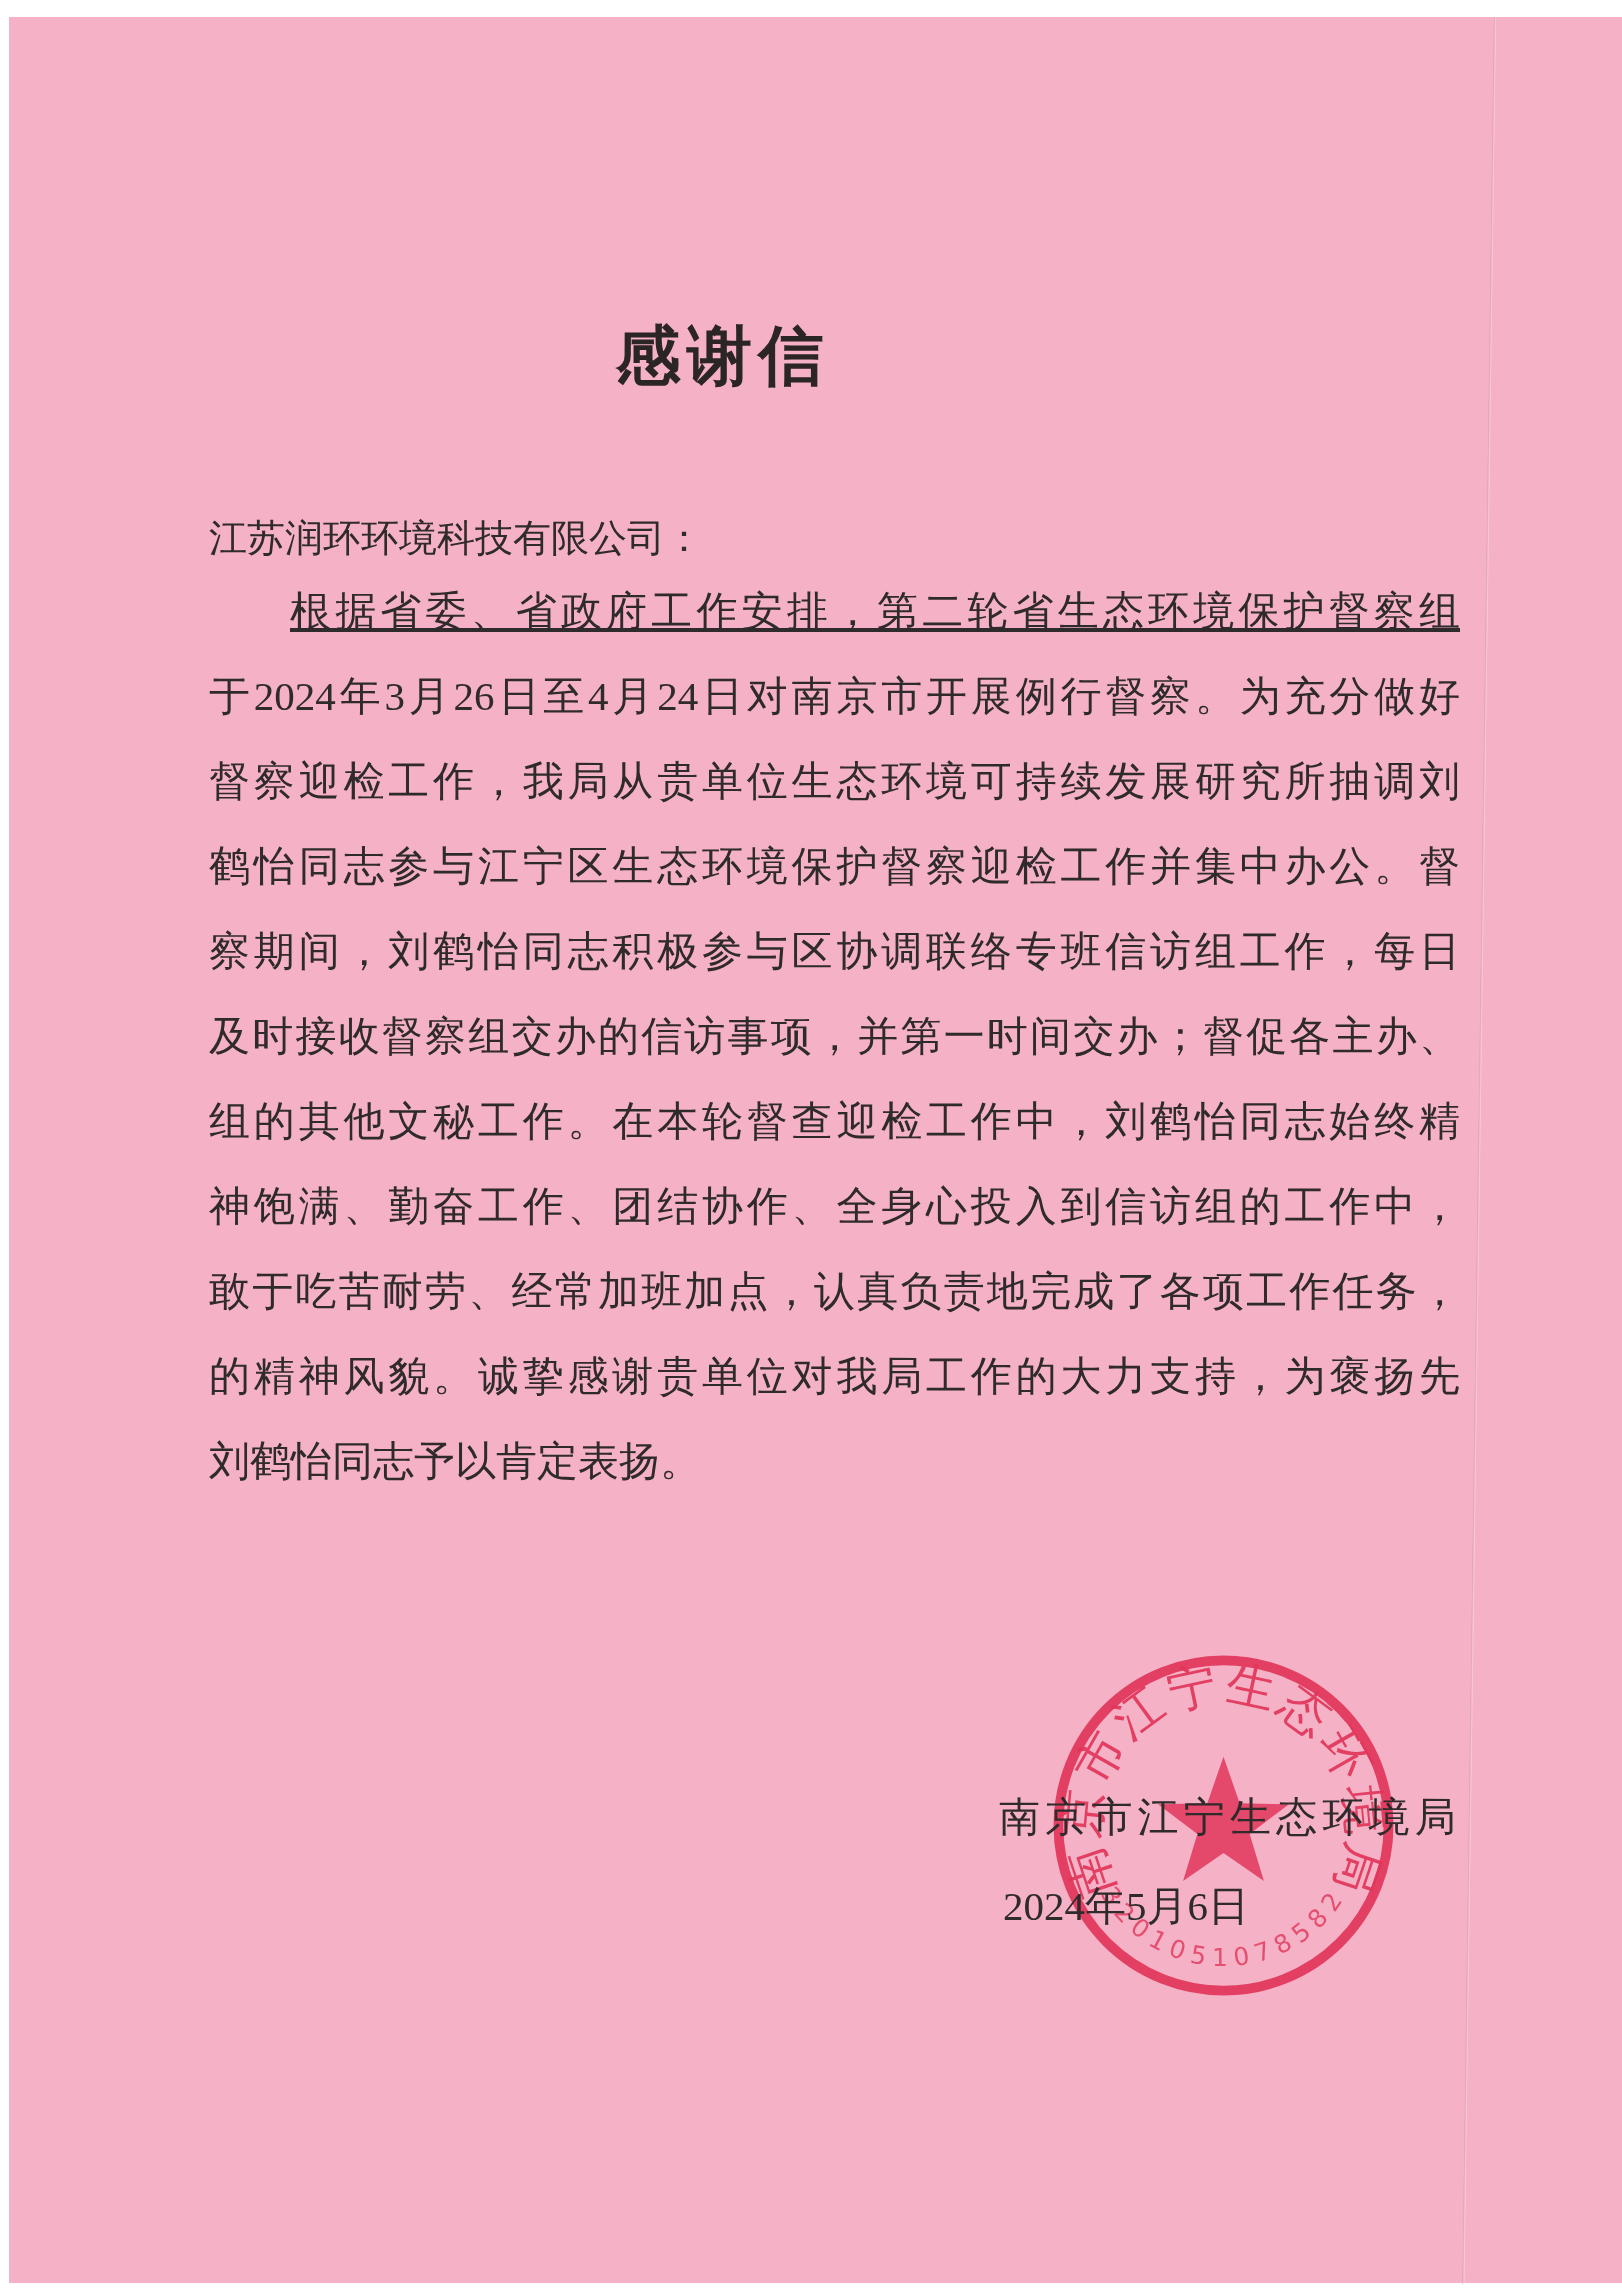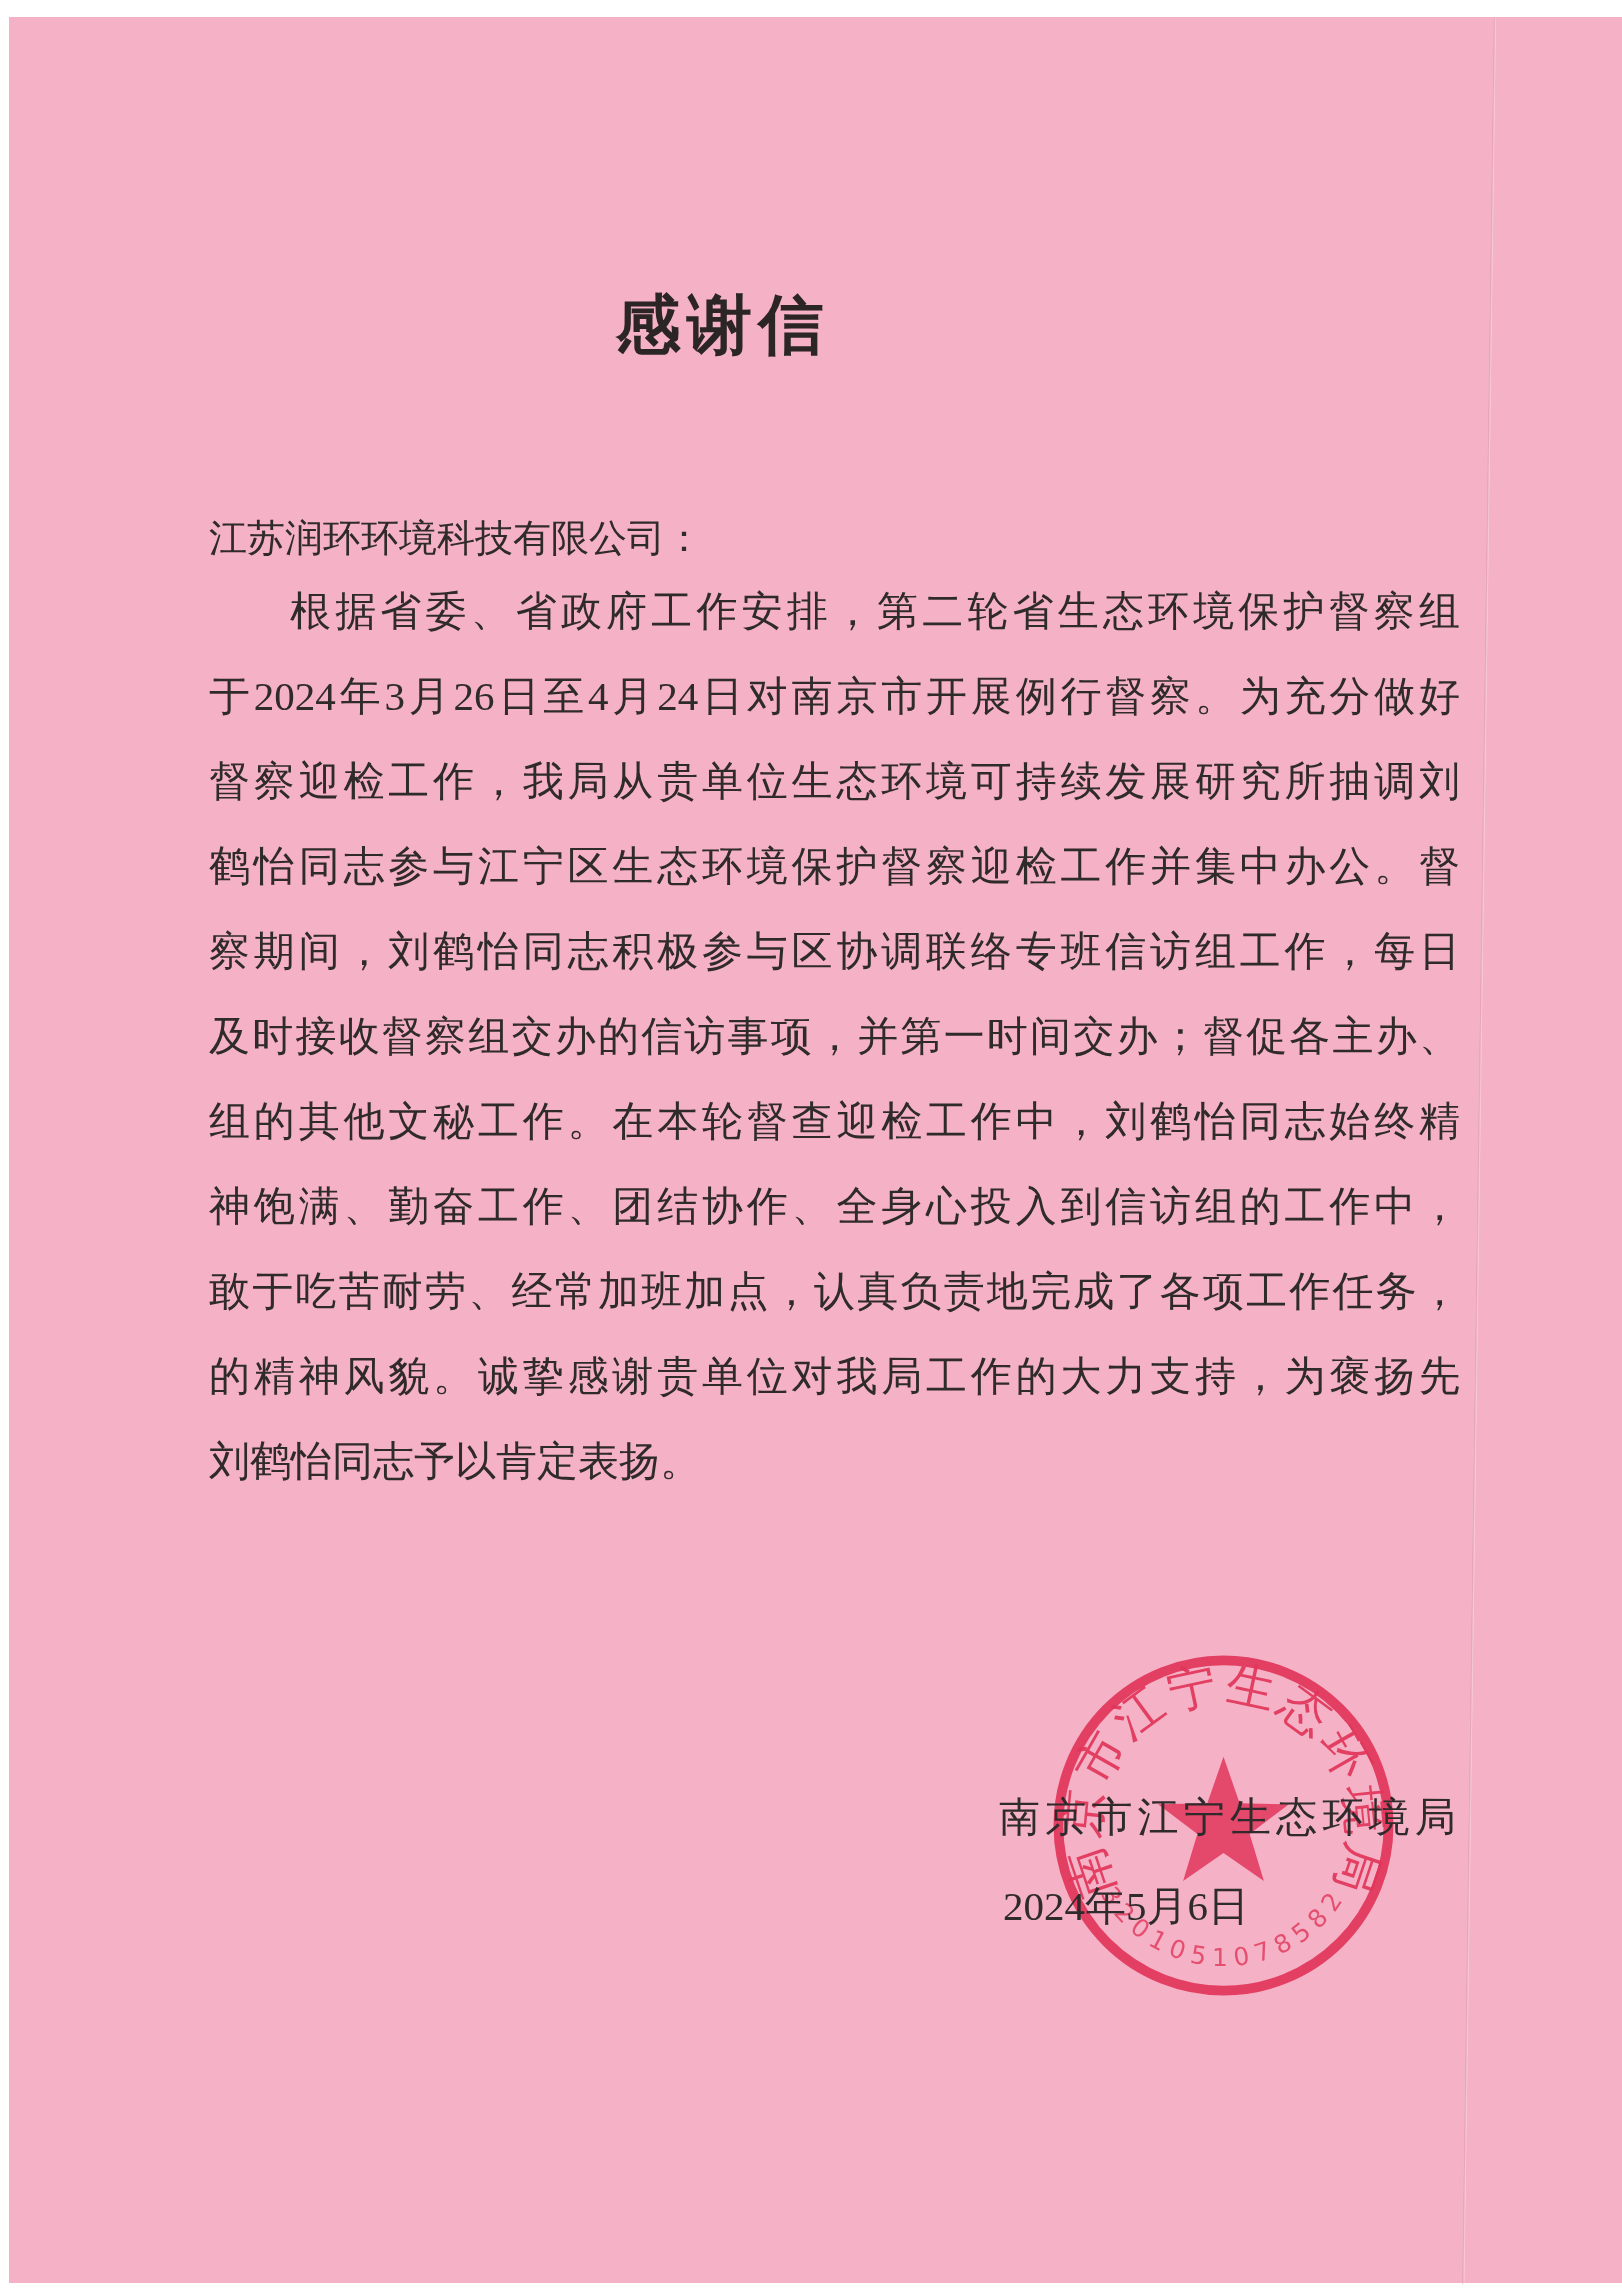--- a/index.html
+++ b/index.html
@@ -22,21 +22,21 @@
     position: absolute;
     left: 1494px; top: 17px;
     width: 2px; height: 2268px;
     background: linear-gradient(to right, rgba(120,60,80,0.18), rgba(255,255,255,0.45));
     transform: rotate(0.8deg);
     transform-origin: top center;
     z-index: 3;
   }
   .title {
     position: absolute;
-    left: 9.2px; top: 281px;
+    left: 9.2px; top: 312px;
     width: 1427px;
     text-align: center;
     font-family: "Liberation Sans", "DejaVu Sans", sans-serif;
     font-weight: bold;
     font-size: 65px;
     letter-spacing: 6.5px;
     color: #2b2526;
     z-index: 2;
   }
   .salutation {
@@ -57,21 +57,21 @@
     z-index: 2;
   }
   .body-line {
     height: 85px;
     line-height: 85px;
     font-size: 41px;
     text-align: justify;
     text-align-last: justify;
     white-space: normal;
   }
-  .body-line.indent { padding-left: 81px; }
+  .body-line.indent { padding-left: 81px; text-decoration: underline; }
   .body-line.last { text-align: center; text-align-last: left; }
   .signature {
     position: absolute;
     top: 1775px;
     right: 162px;
     height: 85px;
     line-height: 85px;
     font-size: 41px;
     letter-spacing: 5.2px;
     color: #2f2a2b;

